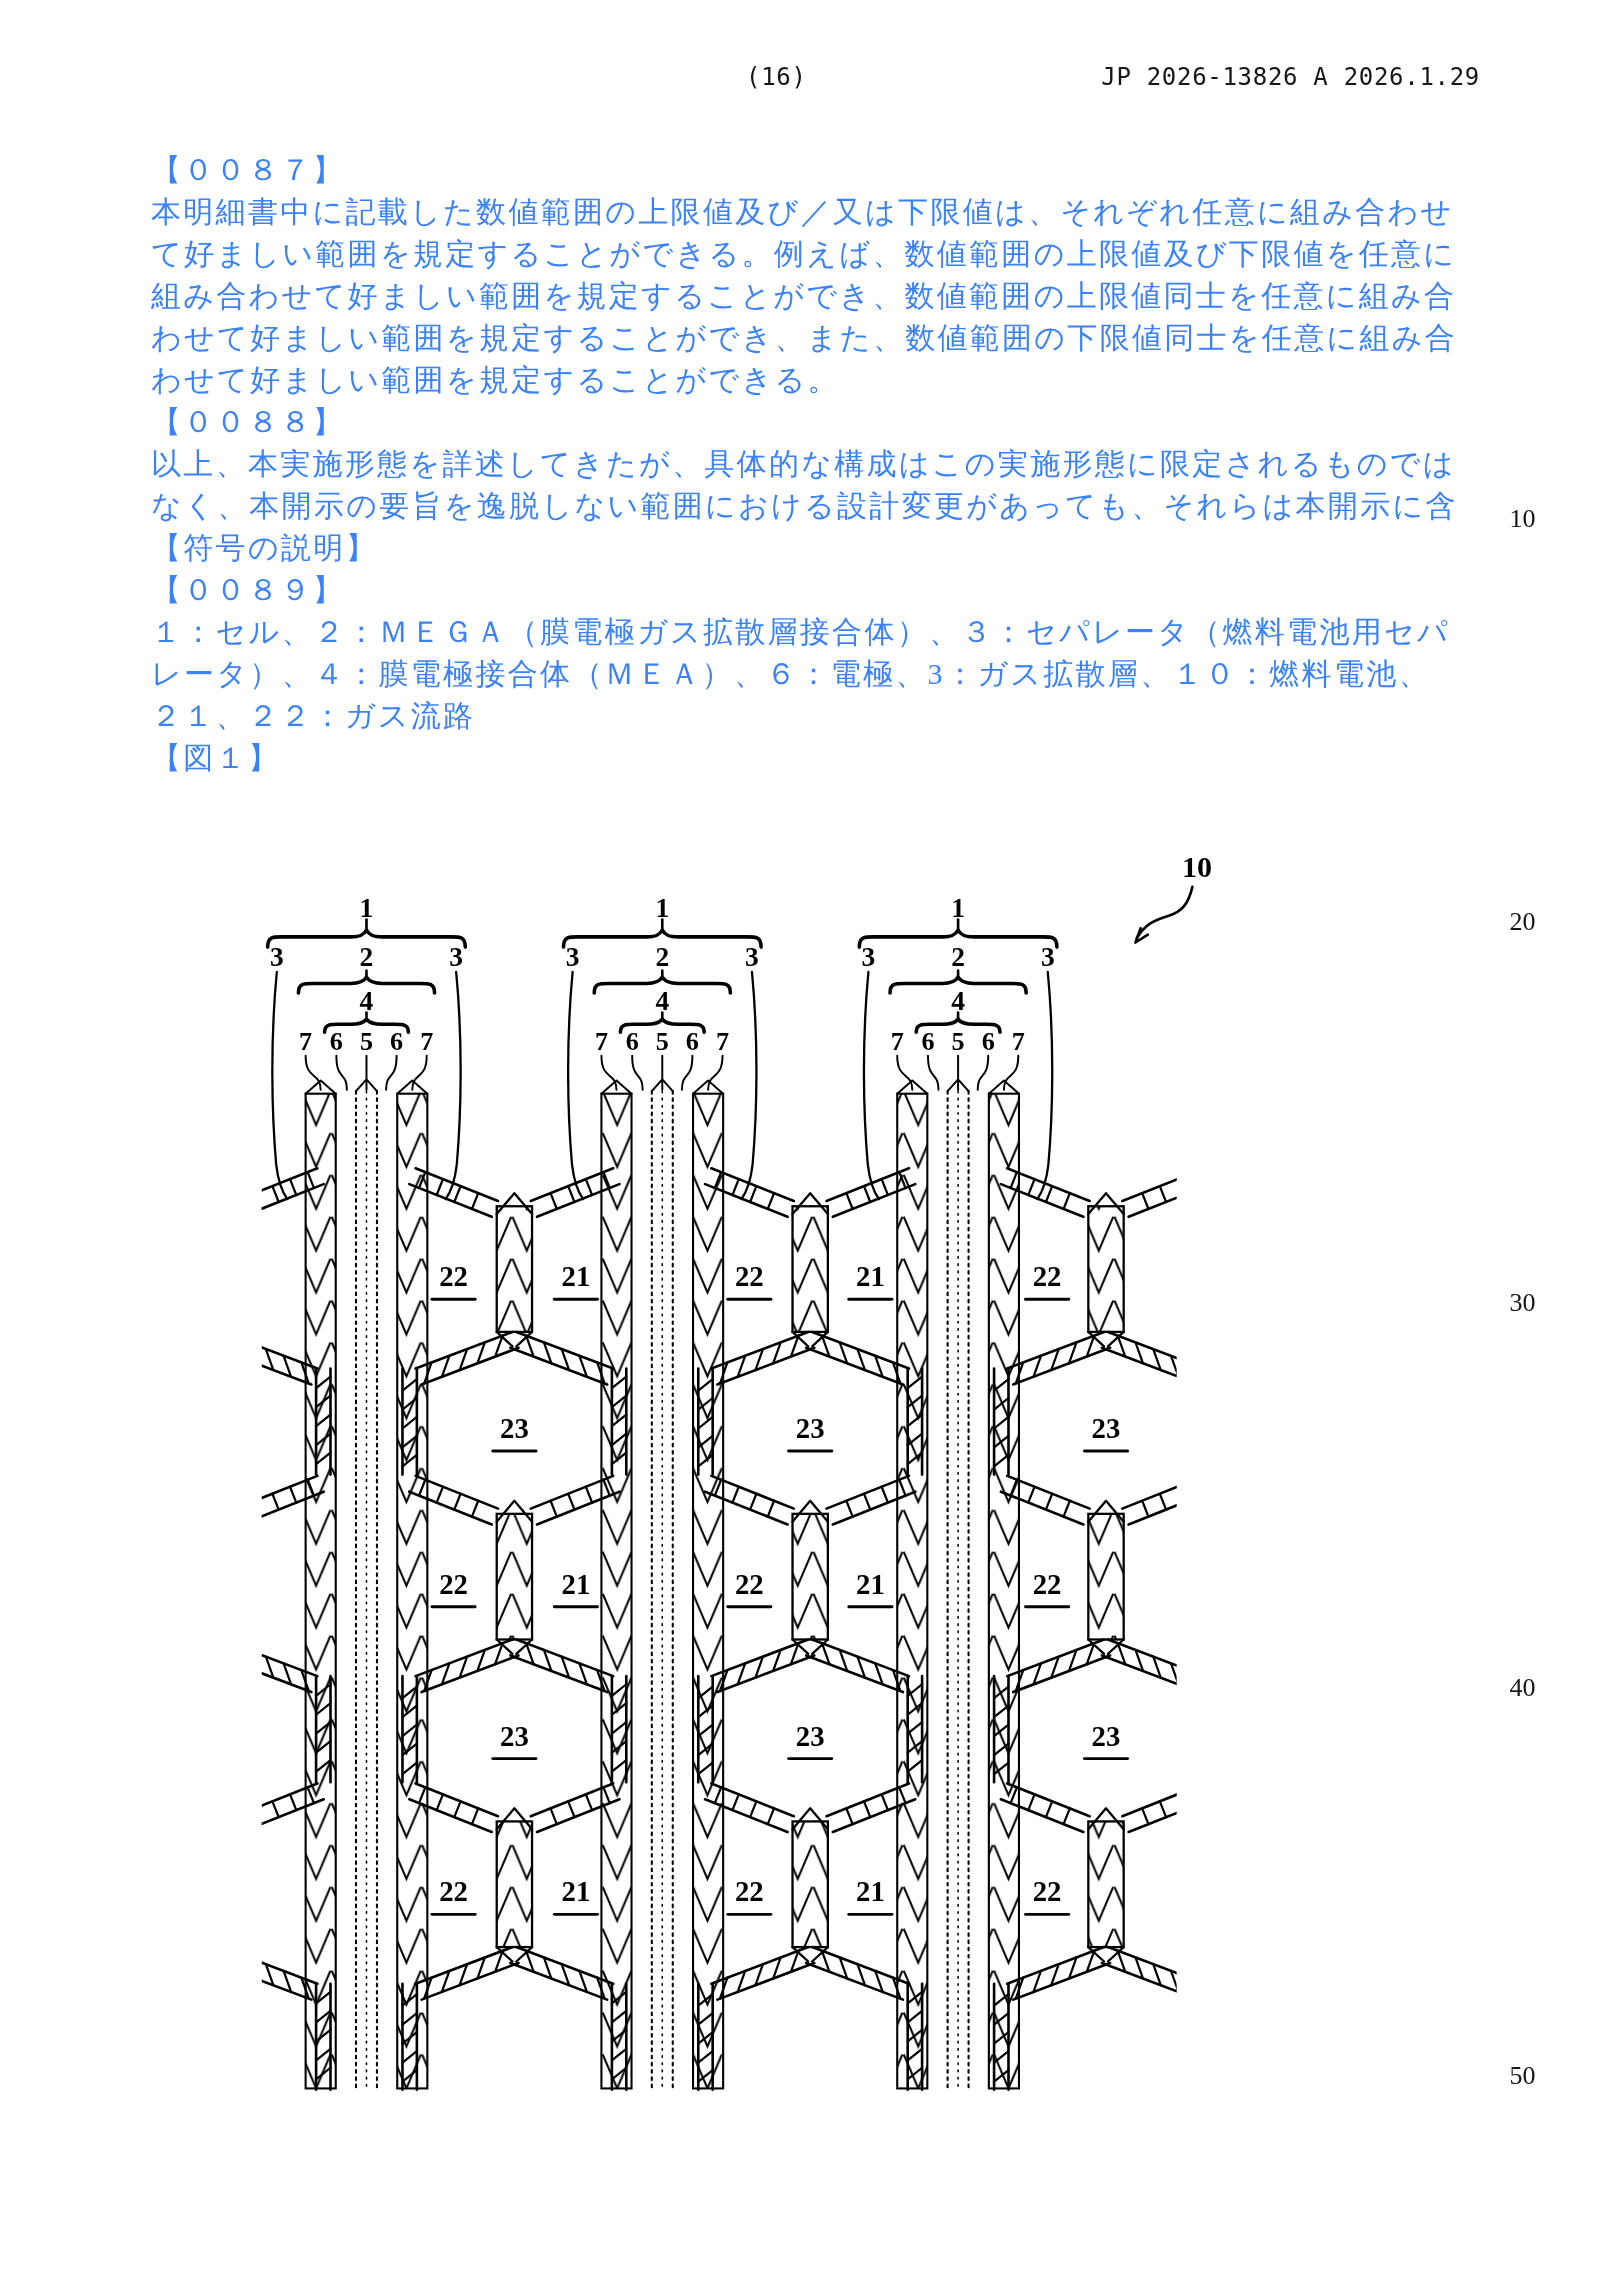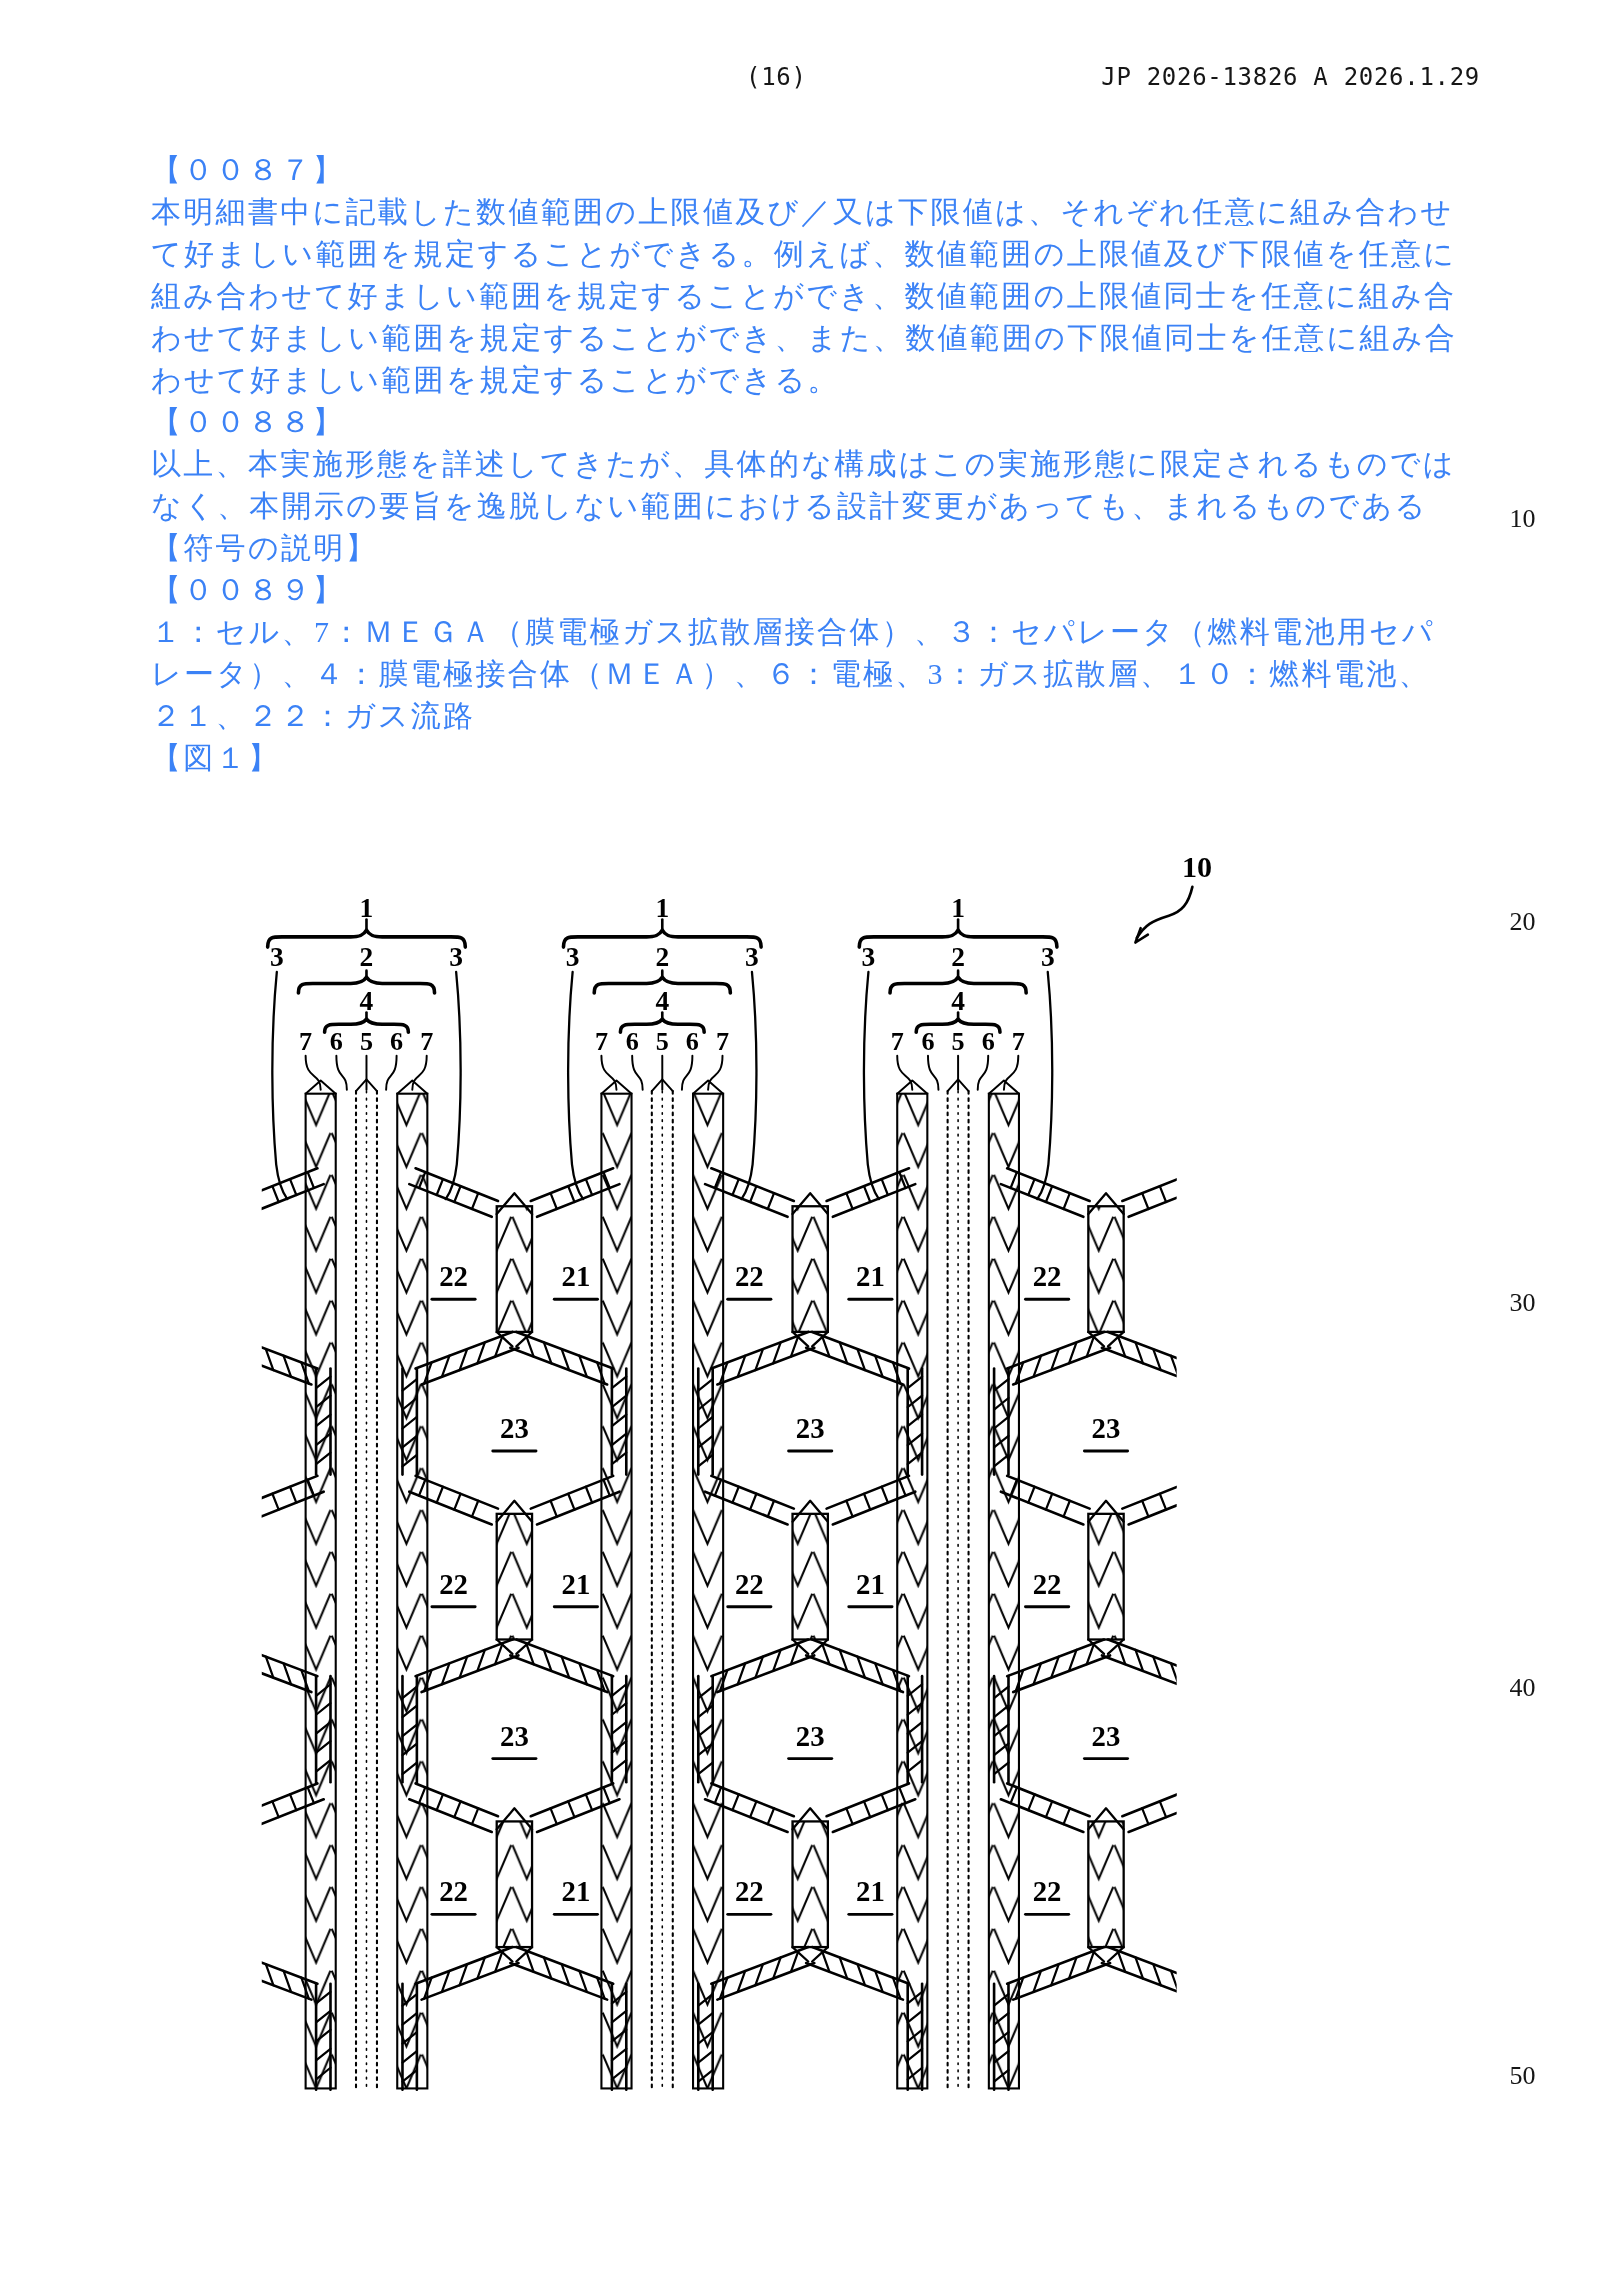--- a/index.html
+++ b/index.html
@@ -23,24 +23,24 @@
 
   <div id="textblock">
     <div class="tl">【００８７】</div>
     <div class="tl">本明細書中に記載した数値範囲の上限値及び／又は下限値は、それぞれ任意に組み合わせ</div>
     <div class="tl">て好ましい範囲を規定することができる。例えば、数値範囲の上限値及び下限値を任意に</div>
     <div class="tl">組み合わせて好ましい範囲を規定することができ、数値範囲の上限値同士を任意に組み合</div>
     <div class="tl">わせて好ましい範囲を規定することができ、また、数値範囲の下限値同士を任意に組み合</div>
     <div class="tl">わせて好ましい範囲を規定することができる。</div>
     <div class="tl">【００８８】</div>
     <div class="tl">以上、本実施形態を詳述してきたが、具体的な構成はこの実施形態に限定されるものでは</div>
-    <div class="tl">なく、本開示の要旨を逸脱しない範囲における設計変更があっても、まれるものである</div>
+    <div class="tl">なく、本開示の要旨を逸脱しない範囲における設計変更があっても、それらは本開示に含</div>
     <div class="tl">【符号の説明】</div>
     <div class="tl">【００８９】</div>
-    <div class="tl">１：セル、7：ＭＥＧＡ（膜電極ガス拡散層接合体）、３：セパレータ（燃料電池用セパ</div>
+    <div class="tl">１：セル、２：ＭＥＧＡ（膜電極ガス拡散層接合体）、３：セパレータ（燃料電池用セパ</div>
     <div class="tl">レータ）、４：膜電極接合体（ＭＥＡ）、６：電極、3：ガス拡散層、１０：燃料電池、</div>
     <div class="tl">２１、２２：ガス流路</div>
     <div class="tl">【図１】</div>
   </div>
 
   <div class="mnum" style="top:504px">10</div>
   <div class="mnum" style="top:907px">20</div>
   <div class="mnum" style="top:1288px">30</div>
   <div class="mnum" style="top:1673px">40</div>
   <div class="mnum" style="top:2061px">50</div>

